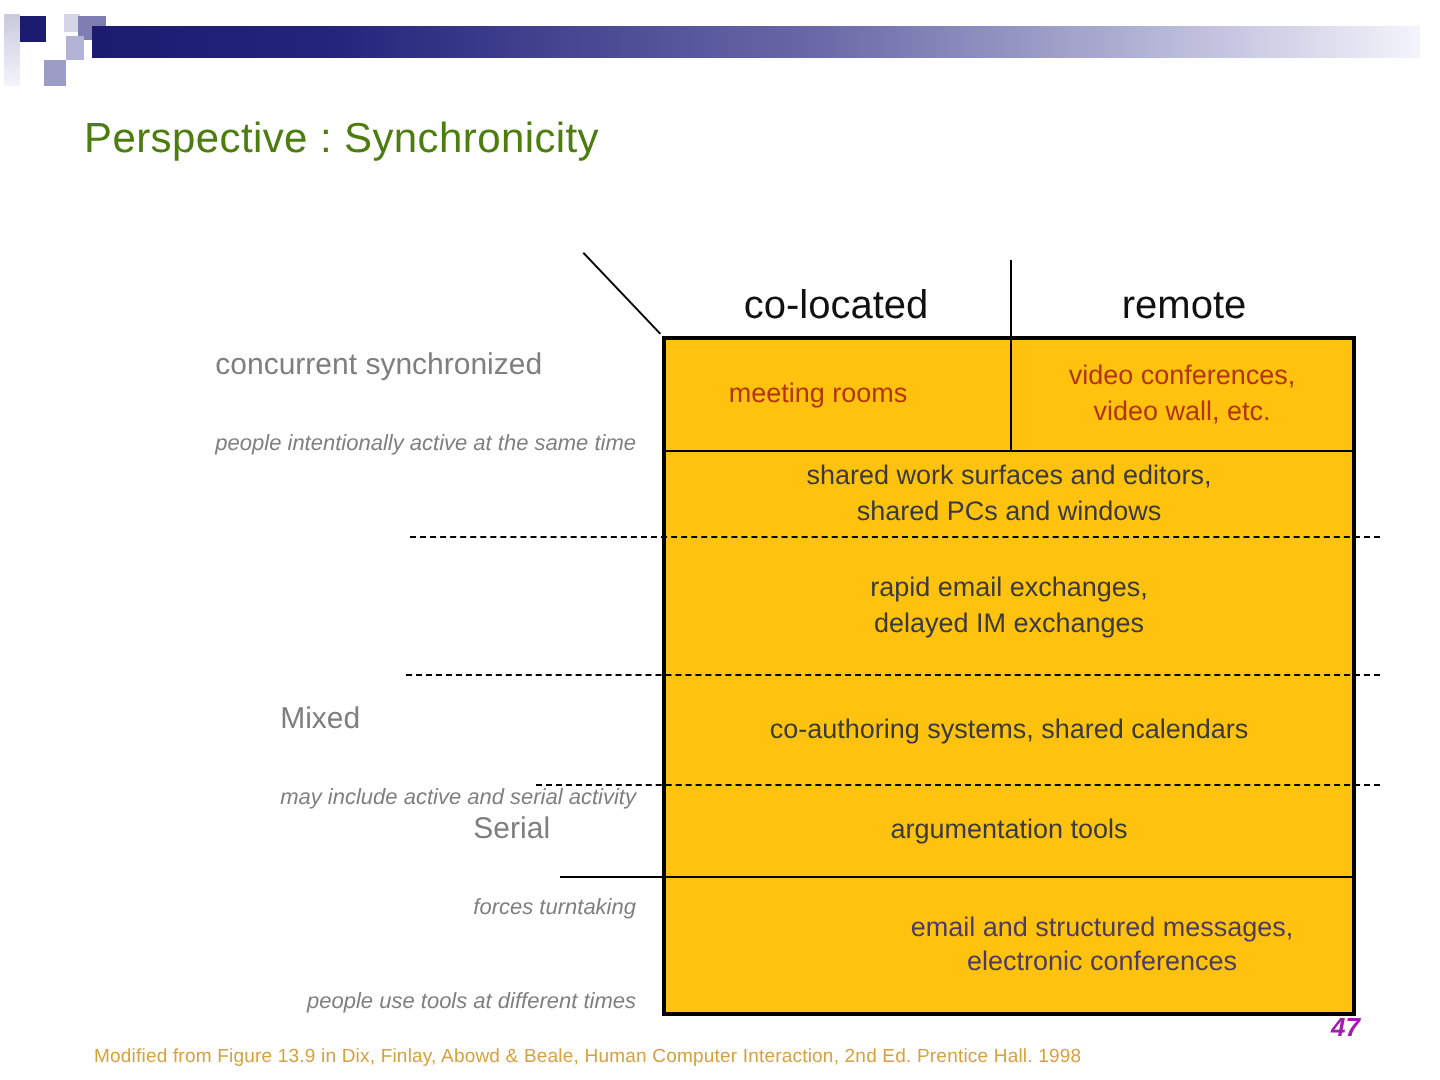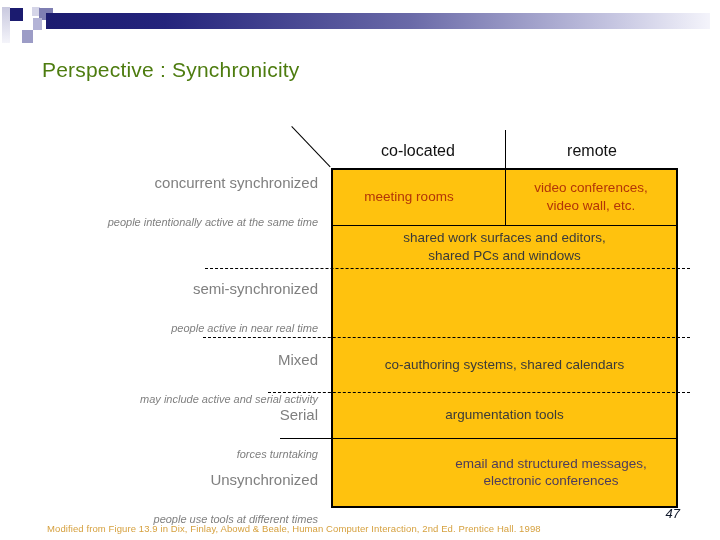--- a/index.html
+++ b/index.html
@@ -17,21 +17,21 @@
   .sq-lav2{left:22px;top:30px;width:11px;height:13px;background:#9c9cc6;}
   .deco-bar{left:46px;top:13px;width:664px;height:16px;
     background:linear-gradient(90deg,#1b1b6f 0%,#24247c 18%,#6a6aa8 55%,#c4c4e0 85%,#f4f4fb 100%);}
   
   .title{left:42px;top:58px;font-size:21px;color:#4d7c0f;letter-spacing:0.2px;}
   
   .box{left:331px;top:168px;width:343px;height:336px;background:#FFC20E;border:2px solid #000;}
   .col-divider{left:505px;top:130px;width:1px;height:96px;background:#000;}
   .diag{left:292px;top:126px;width:56px;height:0;border-top:1px solid #000;
     transform:rotate(46.5deg);transform-origin:0 0;}
-  .col-head{top:142px;font-size:16px;color:#111;text-align:center;}
+  .col-head{top:142px;font-size:20px;color:#111;text-align:center;}
   .head-colocated{left:331px;width:174px;}
   .head-remote{left:506px;width:172px;}
   
   .cell{display:flex;align-items:center;justify-content:center;text-align:center;
     white-space:pre-line;font-size:13.5px;line-height:1.28;}
   .cell-red{color:#B23508;}
   .cell-dark{color:#3a3a3a;}
   .cell-purple{color:#4d3c5c;}
   .r1c1{left:333px;top:170px;width:152px;height:53px;}
   .r1c2{left:506px;top:170px;width:170px;height:53px;}
@@ -42,28 +42,28 @@
   .r6{left:346px;top:440px;width:410px;height:64px;}
   
   .line-solid{height:1px;background:#000;}
   .ls-1{left:333px;top:225px;width:343px;}
   .ls-2{left:280px;top:438px;width:398px;}
   .line-dashed{height:0;border-top:1px dashed #000;}
   .ld-1{left:205px;top:268px;width:485px;}
   .ld-2{left:203px;top:337px;width:487px;}
   .ld-3{left:268px;top:392px;width:422px;}
   
-  .rlabel{right:402px;text-align:right;color:#7f7f7f;}
+  .rlabel{right:402px;text-align:left;color:#7f7f7f;}
   .rlabel .main{font-size:15px;line-height:18px;}
   .rlabel .sub{font-size:11px;line-height:13px;font-style:italic;margin-top:24px;}
   .rl-1{top:174px;} .rl-2{top:280px;} .rl-3{top:351px;} .rl-4{top:406px;} .rl-5{top:471px;}
   
   .footer{left:3px;top:523px;font-size:9.5px;color:#d6a13f;letter-spacing:0.1px;padding-left:44px;}
   .pagenum{left:656px;top:506px;width:24px;text-align:right;font-size:13px;
-    font-weight:normal;font-style:italic;color:#0f172a;}
+    font-weight:bold;font-style:italic;color:#a21caf;}
 </style>
 </head>
 <body>
 
 <div class="slide">
 
   <div class="abs deco-strip"></div>
   <div class="abs sq-navy"></div>
   <div class="abs sq-pale"></div>
   <div class="abs sq-med"></div>
@@ -85,42 +85,39 @@
   <div class="abs line-dashed ld-1"></div>
   <div class="abs line-dashed ld-2"></div>
   <div class="abs line-dashed ld-3"></div>
   <div class="abs line-solid ls-2"></div>
 
   <div class="abs cell cell-red r1c1">meeting rooms</div>
   <div class="abs cell cell-dark r2">shared work surfaces and editors,
 shared PCs and windows</div>
   <div class="abs cell cell-red r1c2">video conferences,
 video wall, etc.</div>
+  <div class="abs cell cell-dark r3">rapid email exchanges,
+delayed IM exchanges</div>
   <div class="abs cell cell-dark r4">co-authoring systems, shared calendars</div>
   <div class="abs cell cell-dark r5">argumentation tools</div>
   <div class="abs cell cell-purple r6">email and structured messages,
 electronic conferences</div>
 
   <div class="abs rlabel rl-1">
     <div class="main">concurrent synchronized</div>
     <div class="sub">people intentionally active at the same time</div>
-  </div>
-  <div class="abs rlabel rl-2">
-    <div class="main">semi-synchronized</div>
-    <div class="sub">people active in near real time</div>
   </div>
   <div class="abs rlabel rl-3">
     <div class="main">Mixed</div>
     <div class="sub">may include active and serial activity</div>
   </div>
   <div class="abs rlabel rl-4">
     <div class="main">Serial</div>
     <div class="sub">forces turntaking</div>
   </div>
   <div class="abs rlabel rl-5">
-    <div class="main">Unsynchronized</div>
     <div class="sub">people use tools at different times</div>
   </div>
 
   <div class="abs footer">Modified from Figure 13.9 in Dix, Finlay, Abowd &amp; Beale, Human Computer Interaction, 2nd Ed. Prentice Hall. 1998</div>
   <div class="abs pagenum">47</div>
 
 </div>
 
 </body></html>

